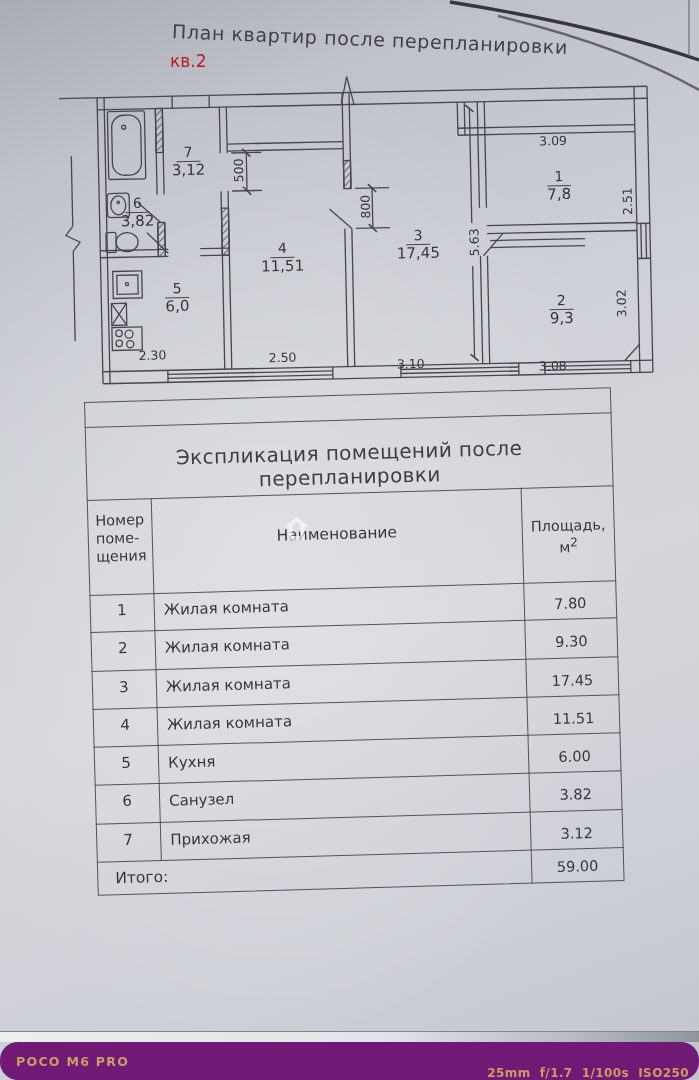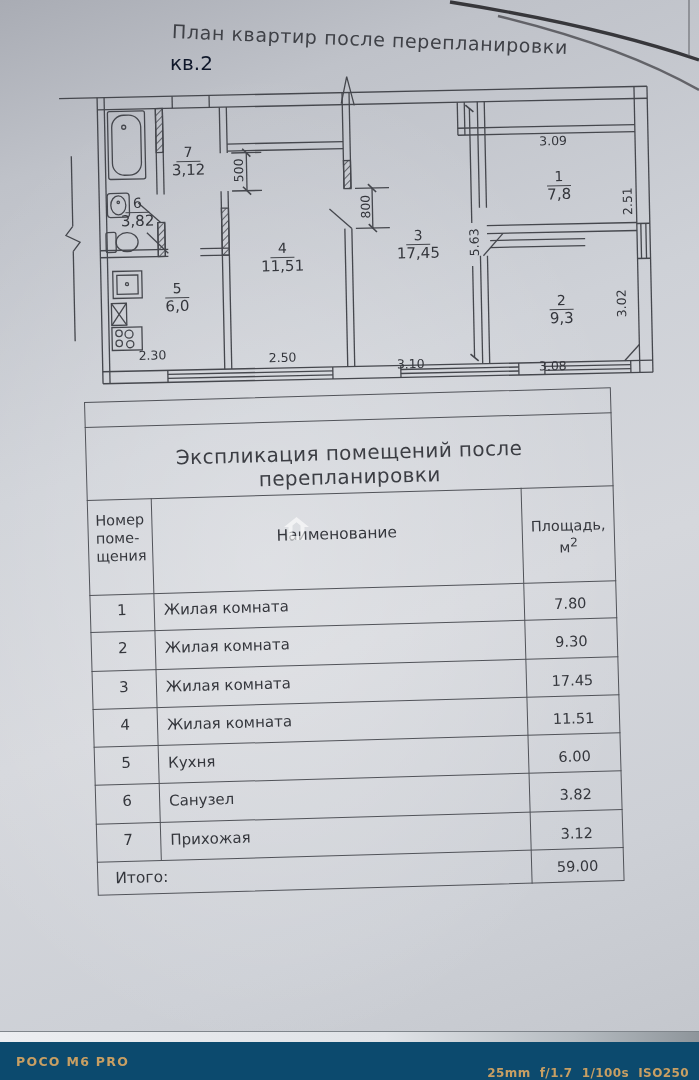--- a/index.html
+++ b/index.html
@@ -16,21 +16,21 @@
   .paper-glow{
     position:absolute;inset:0;
     background:radial-gradient(ellipse at 38% 52%, rgba(255,255,255,.28), rgba(255,255,255,0) 62%);
   }
   svg.overlay{position:absolute;left:0;top:0;}
   
   .plan{position:absolute;left:0;top:0;width:699px;height:400px;
         transform:rotate(-1.2deg);transform-origin:375px 235px;}
   .plan-title{position:absolute;left:150px;top:28px;width:440px;text-align:center;
         font-size:19px;letter-spacing:.6px;transform:rotate(2.3deg);color:#3f4147;}
-  .apt-label{position:absolute;left:170px;top:51px;font-size:20px;color:#0f172a;}
+  .apt-label{position:absolute;left:170px;top:51px;font-size:17px;color:#b91c1c;}
   .room-label{position:absolute;text-align:center;line-height:1.05;color:#34363c;}
   .room-label .num{display:inline-block;font-size:14px;padding:0 8px 1px 8px;
         border-bottom:1.3px solid #45474d;}
   .room-label .area{display:block;font-size:15px;margin-top:1px;}
   .hdim{position:absolute;font-size:12.5px;text-align:center;color:#34363c;}
   .vdim{position:absolute;width:40px;font-size:12.5px;text-align:center;color:#34363c;
         transform:rotate(-90deg);}
   
   .xtable{position:absolute;left:84px;top:402px;width:527px;height:494px;
         transform:rotate(-1.6deg);transform-origin:0 0;color:#35373d;}
@@ -55,23 +55,23 @@
   .t-total .lbl{position:absolute;left:18px;top:7px;font-size:15.5px;}
   .t-total .val{position:absolute;left:434px;top:9px;width:93px;text-align:center;font-size:14.5px;}
   
   .watermark{position:absolute;left:283px;top:516px;display:flex;align-items:center;gap:7px;
         color:rgba(255,255,255,.62);font-weight:bold;font-size:26px;letter-spacing:3px;}
   .watermark svg{display:block;}
   
   .deskstrip{position:absolute;left:0;right:0;bottom:38px;height:10px;
         border-top:1px solid #7f858b;
         background:linear-gradient(90deg,#eceef1 0%,#e0e3e7 55%,#b6bcc1 82%,#8e959b 100%);}
-  .bottombar{position:absolute;left:0;right:0;bottom:0;height:38px;background:#0c4a6e;
+  .bottombar{position:absolute;left:0;right:0;bottom:0;height:38px;background:#701a75;
         display:flex;align-items:center;justify-content:space-between;
-        padding:0 10px 0 16px;box-sizing:border-box;}
+        padding:0 10px 0 16px;box-sizing:border-box;border-radius:18px;}
   .cam-label{color:#c89f63;font-size:12.5px;font-weight:bold;letter-spacing:1.3px;}
   .exif-label{color:#c89f63;font-size:12px;font-weight:bold;letter-spacing:.4px;white-space:pre;margin-top:23px;}
 </style>
 </head>
 <body>
 
 <div class="paper"></div>
 <div class="paper-glow"></div>
 
 <svg class="overlay" width="699" height="110">

